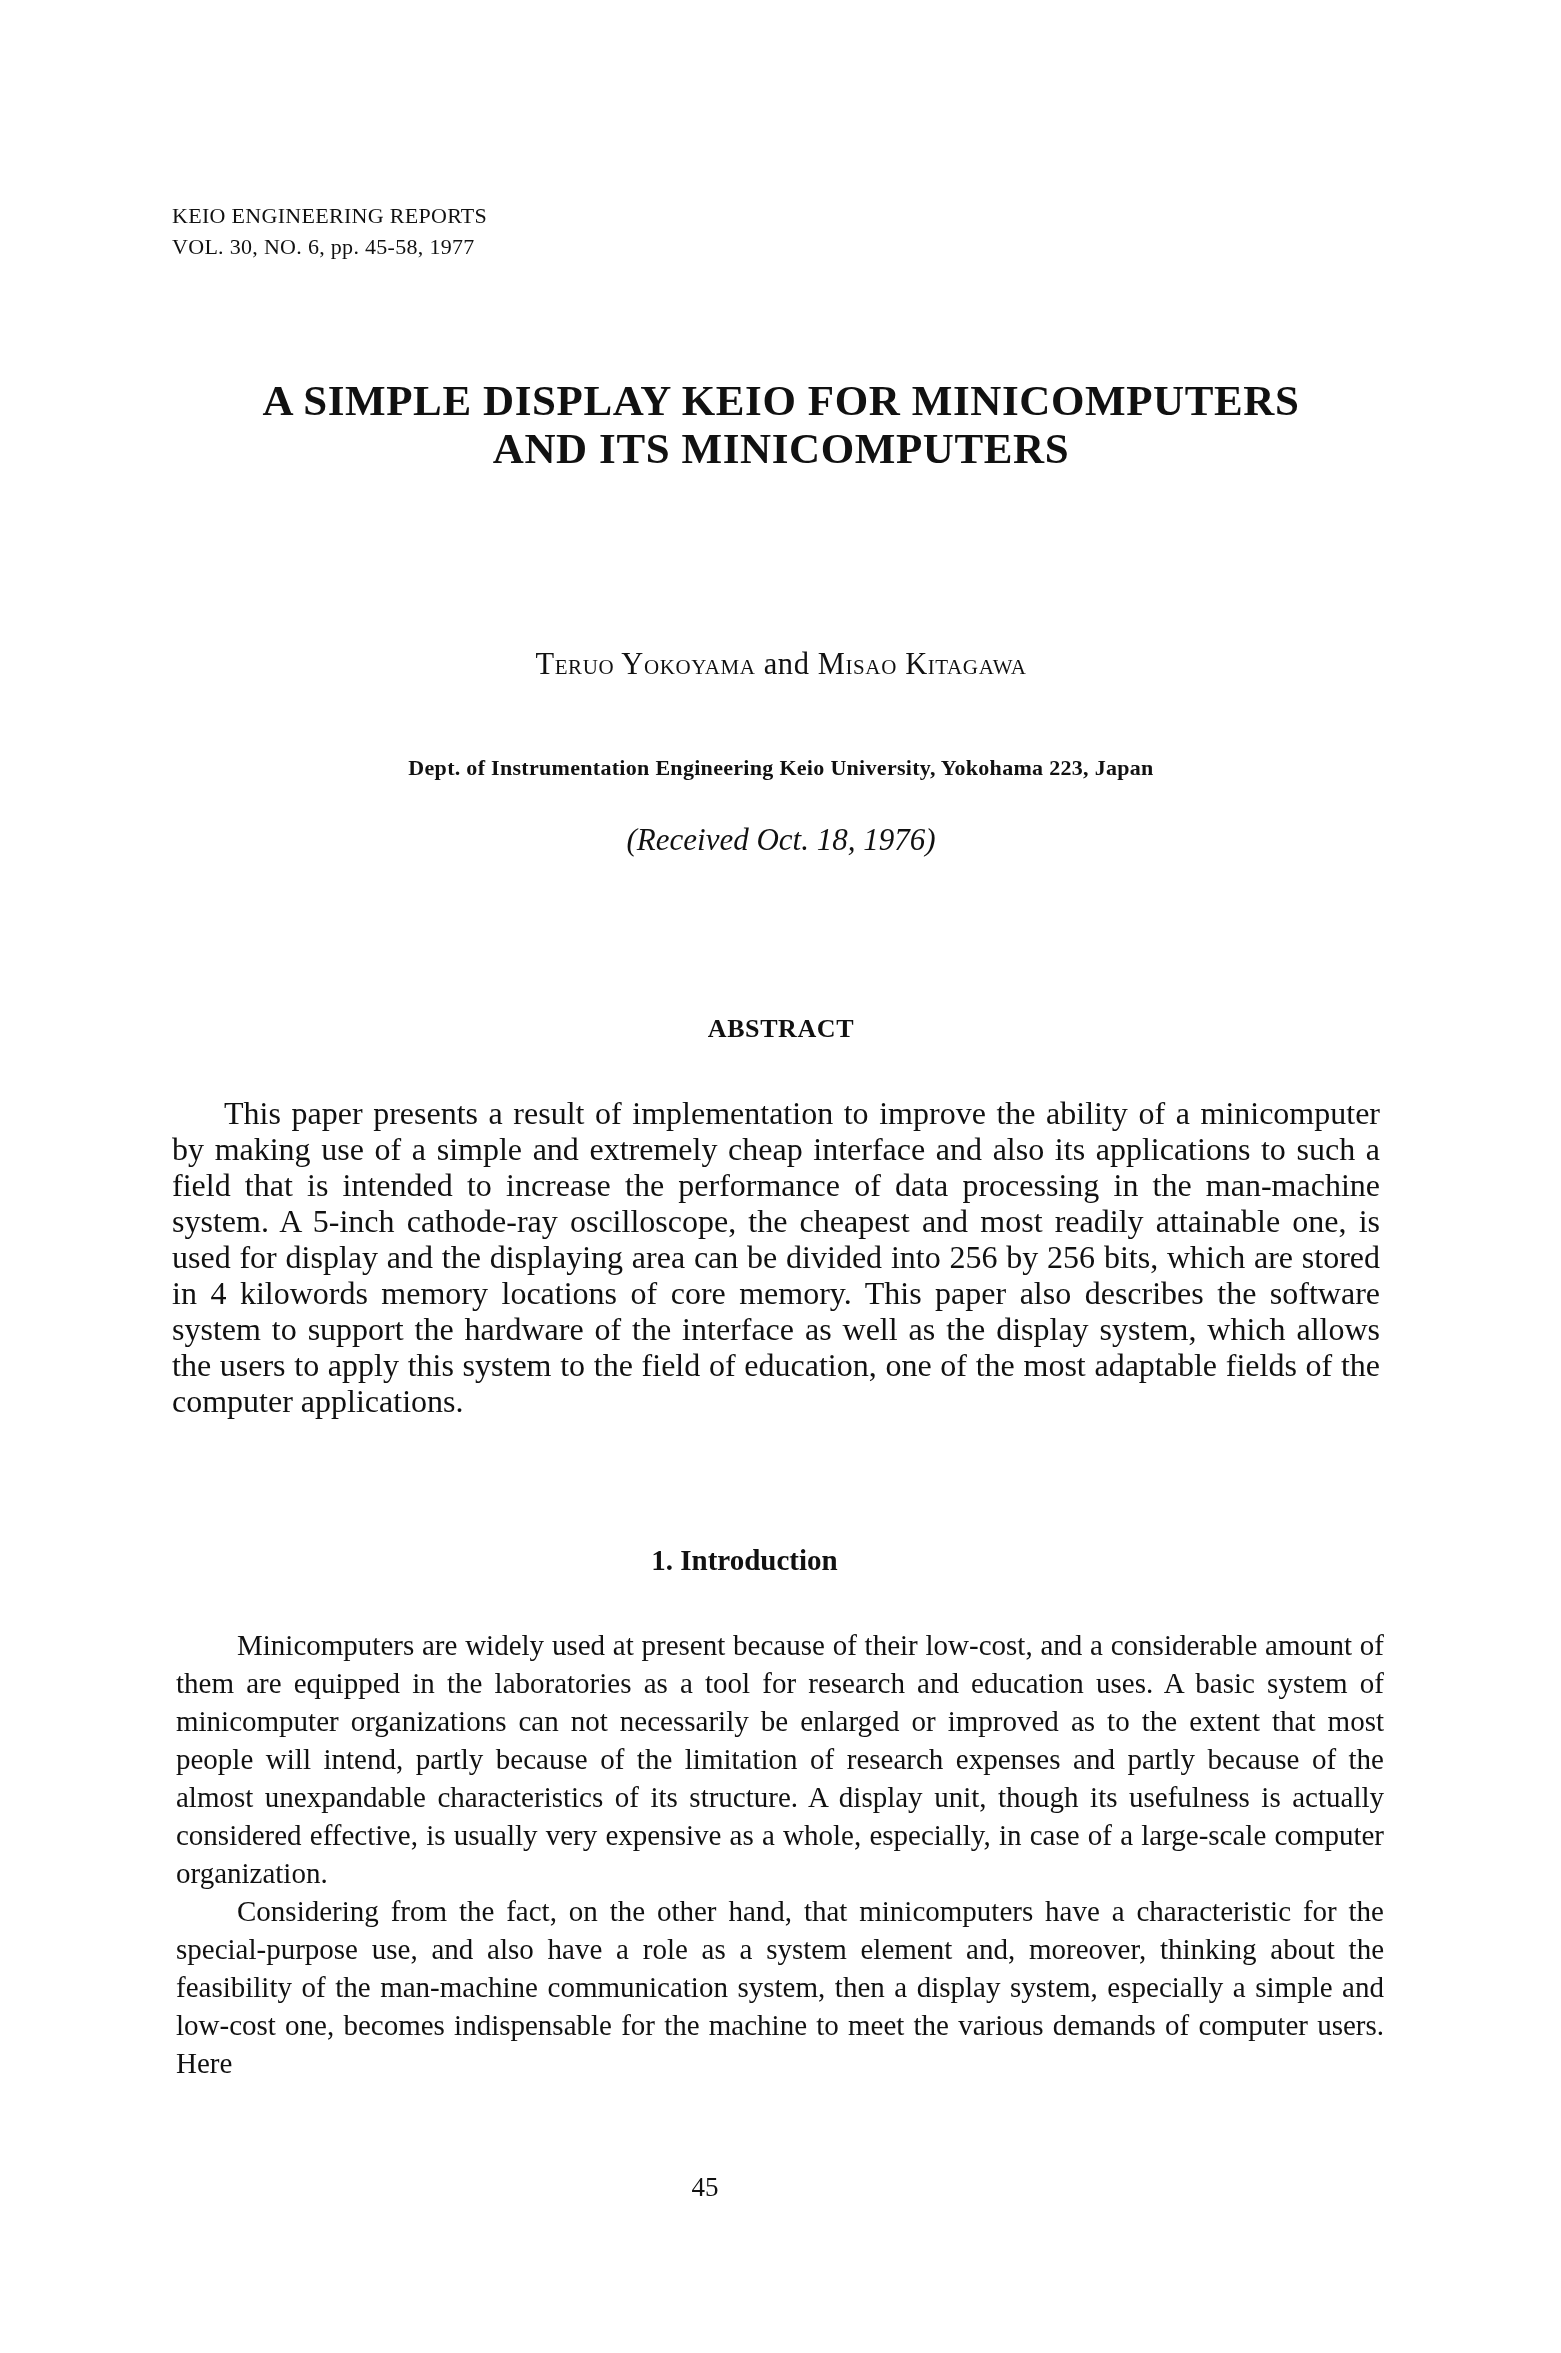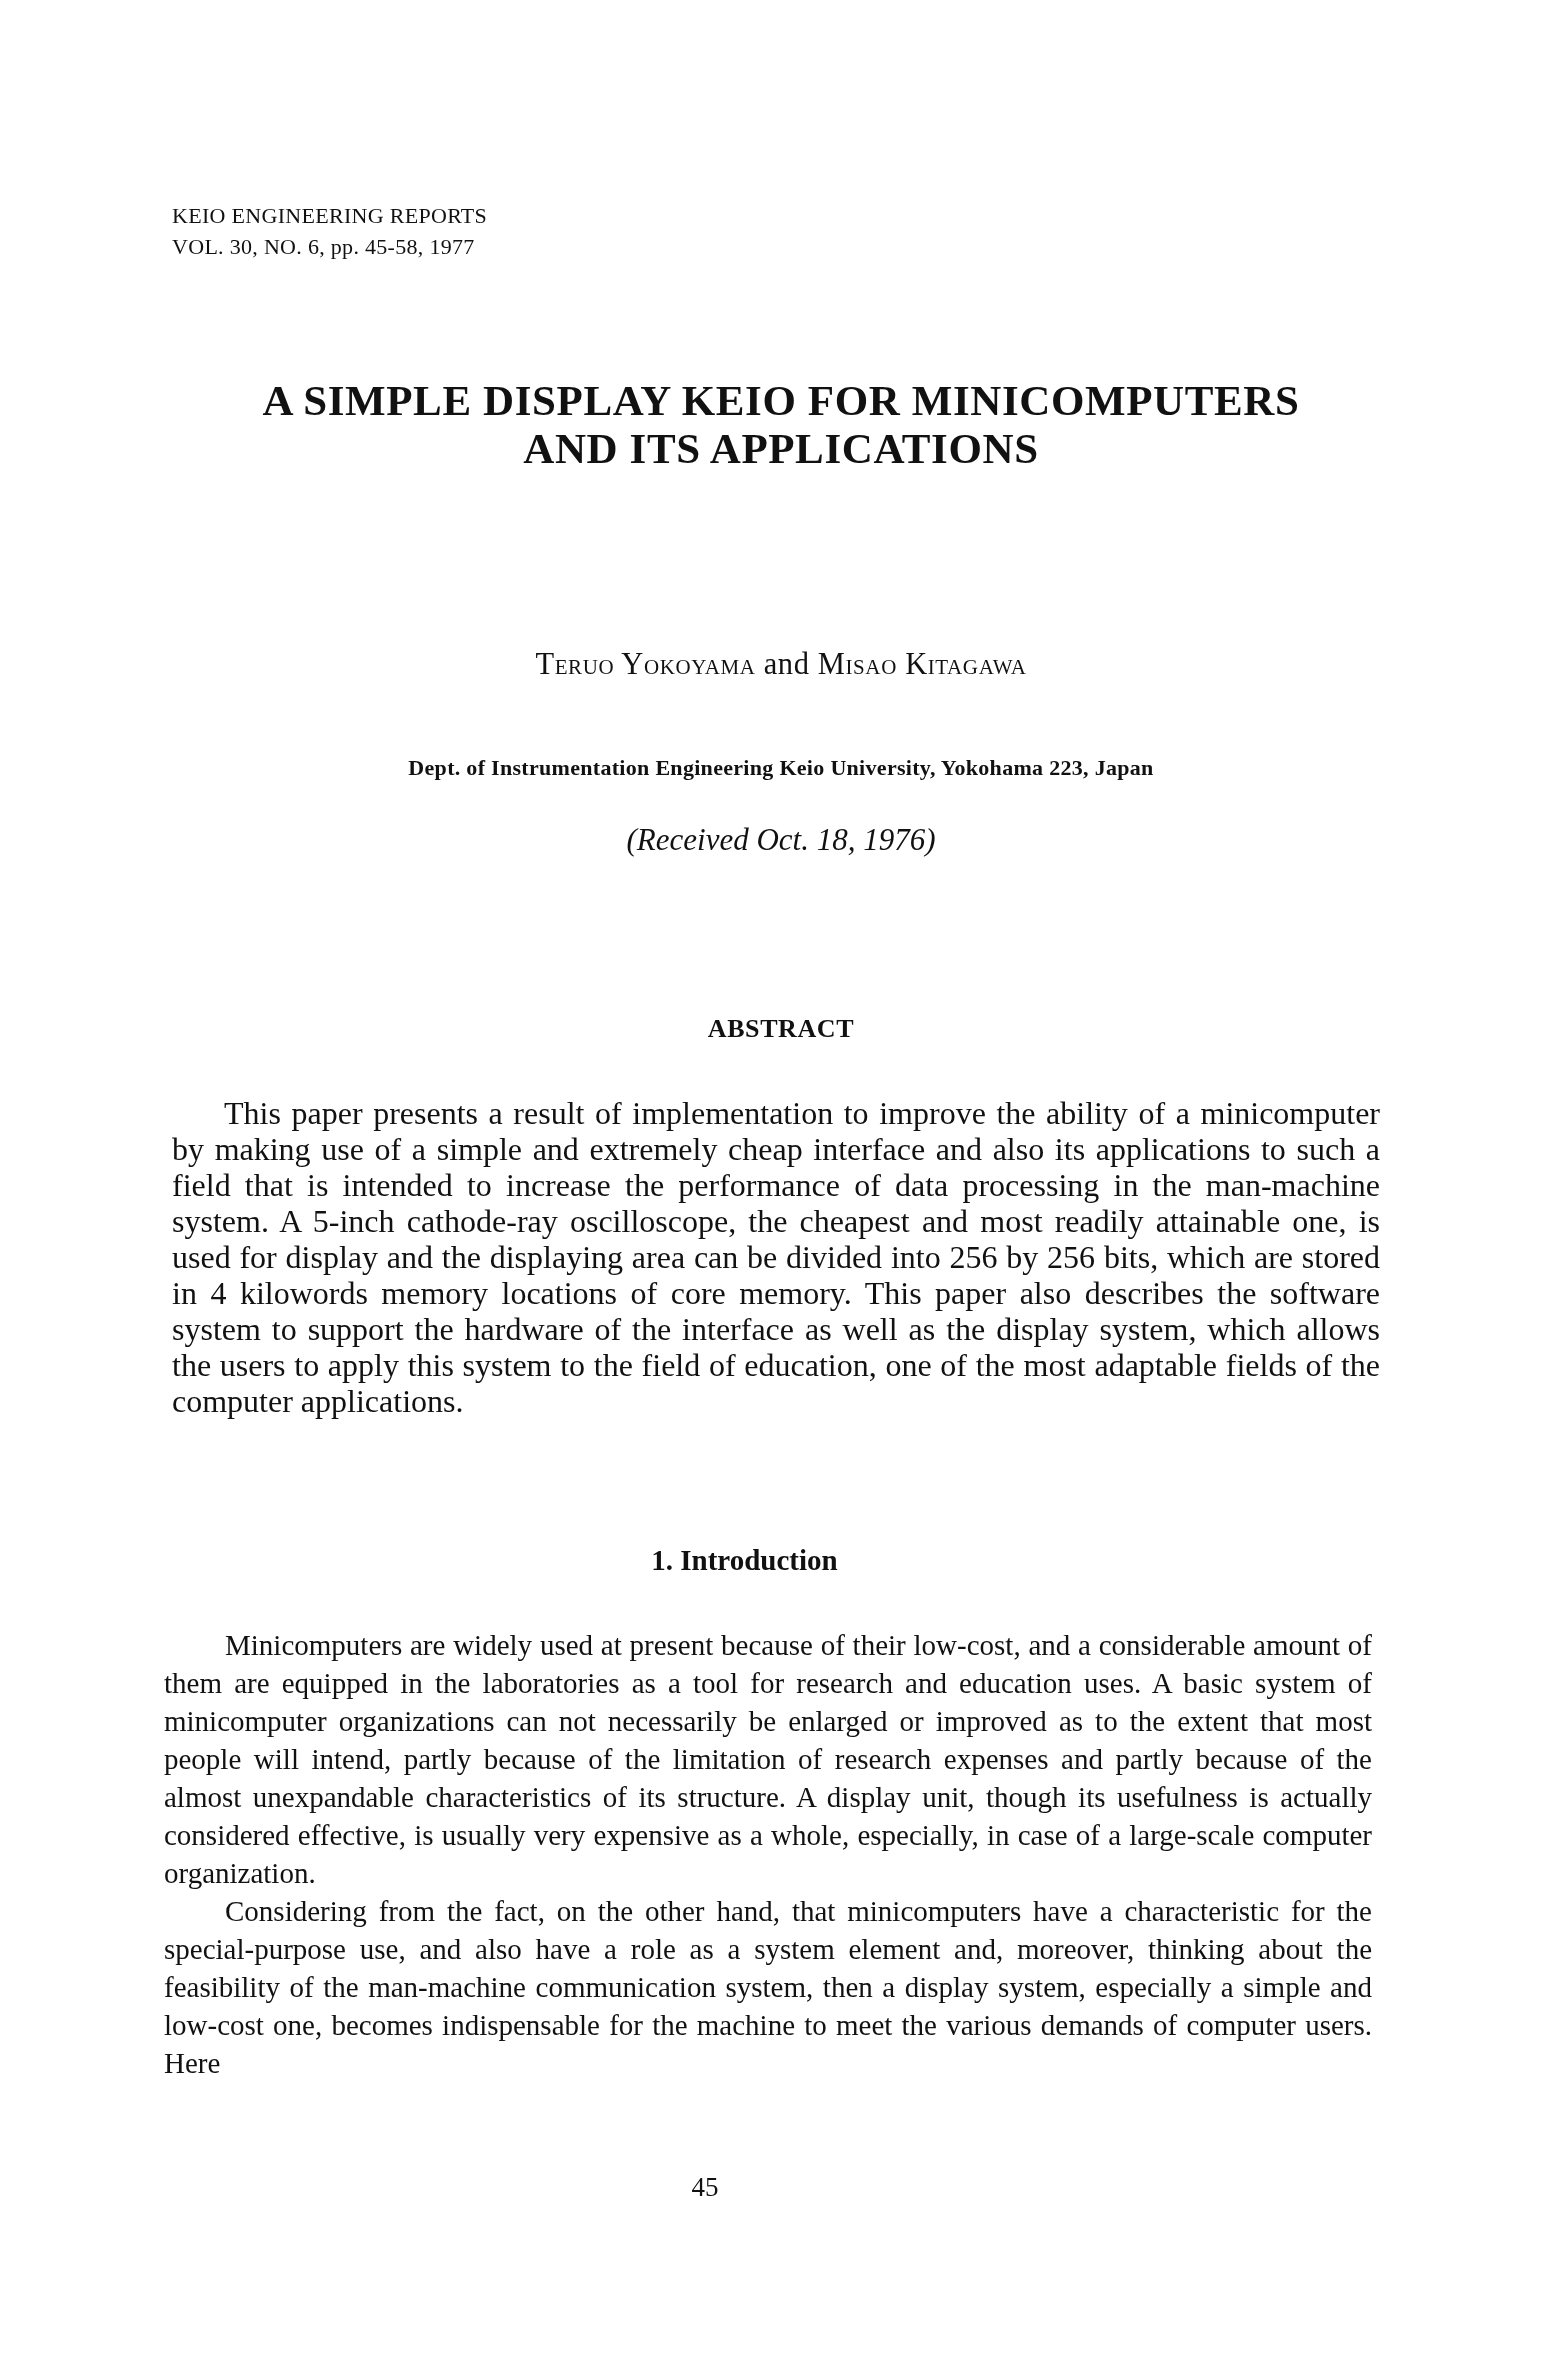--- a/index.html
+++ b/index.html
@@ -10,36 +10,36 @@
   .journal div { white-space: nowrap; }
   .title { left: 0; width: 1562px; top: 377px; text-align: center; font-size: 43px; font-weight: bold;
            line-height: 48px; letter-spacing: 0.6px; }
   .authors { left: 0; width: 1562px; top: 619px; text-align: center; font-size: 30.5px; letter-spacing: 0.6px; margin-top: 28px; }
   .authors .sc { font-variant: small-caps; }
   .affil { left: 0; width: 1562px; top: 755px; text-align: center; font-size: 22px; font-weight: bold; letter-spacing: 0.3px; }
   .received { left: 0; width: 1562px; top: 822px; text-align: center; font-size: 31px; font-style: italic; }
   .abstract-heading { left: 0; width: 1562px; top: 1014px; text-align: center; font-size: 26px; font-weight: bold; letter-spacing: 0.6px; }
   .abstract { left: 172px; width: 1208px; top: 1095px; font-size: 32px; line-height: 36px; text-align: justify; }
   .section-heading { left: 0; width: 1489px; top: 1544px; text-align: center; font-size: 29px; font-weight: bold; }
-  .body-text { left: 164px; width: 1208px; top: 1626px; font-size: 29px; line-height: 38px; text-align: justify; }
+  .body-text { left: 176px; width: 1208px; top: 1626px; font-size: 29px; line-height: 38px; text-align: justify; }
   .para { text-indent: 61px; margin: 0; }
   .abstract .para { text-indent: 52px; }
   .page-number { left: 0; width: 1410px; top: 2172px; text-align: center; font-size: 27px; }
 </style>
 </head>
 <body>
 
 <div class="abs journal">
   <div>KEIO ENGINEERING REPORTS</div>
   <div>VOL. 30, NO. 6, pp. 45-58, 1977</div>
 </div>
 
 <div class="abs title">
   <div>A SIMPLE DISPLAY KEIO FOR MINICOMPUTERS</div>
-  <div>AND ITS APPLICATIONS</div>
+  <div>AND ITS MINICOMPUTERS</div>
 </div>
 
 <div class="abs authors">
   <span class="sc">Teruo Yokoyama</span>
   <span>and</span>
   <span class="sc">Misao Kitagawa</span>
 </div>
 
 <div class="abs affil">Dept. of Instrumentation Engineering Keio University, Yokohama 223, Japan</div>
 

